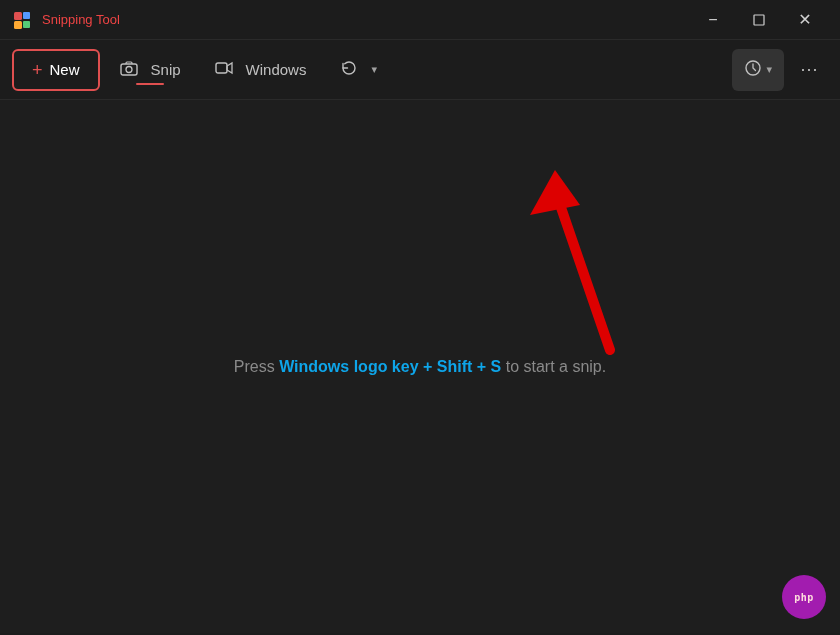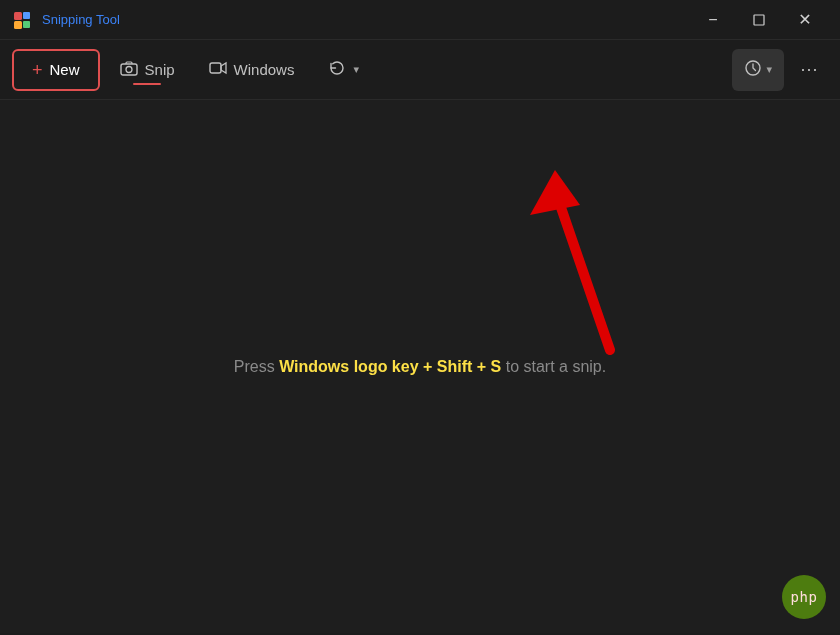--- a/index.html
+++ b/index.html
@@ -25,21 +25,21 @@
       border-bottom: 1px solid #2a2a2a;
     }
 
     .title-bar-icon {
       width: 20px;
       height: 20px;
     }
 
     .title-bar-title {
       font-size: 13px;
-      color: #3b82f6;
+      color: #ef4444;
       flex: 1;
     }
 
     .title-bar-controls {
       display: flex;
       gap: 0;
     }
 
     .title-btn {
       width: 46px;
@@ -84,21 +84,21 @@
     .btn-plus {
       color: #e05050;
       font-size: 18px;
       font-weight: 300;
       line-height: 1;
     }
 
     .btn-toolbar {
       display: flex;
       align-items: center;
-      gap: 7px;
+      gap: 13px;
       padding: 8px 14px;
       background: transparent;
       border: none;
       border-radius: 6px;
       color: #c0c0c0;
       font-size: 15px;
       cursor: pointer;
       font-family: 'Segoe UI', sans-serif;
       height: 42px;
       position: relative;
@@ -157,48 +157,48 @@
       position: relative;
     }
 
     .hint-text {
       font-size: 16px;
       color: #8a8a8a;
       text-align: center;
     }
 
     .hint-text strong {
-      color: #fde047;
+      color: #0ea5e9;
       font-weight: 600;
     }
 
     
     .arrow-container {
       position: absolute;
       top: 60px;
       left: 520px;
       width: 160px;
       height: 200px;
       pointer-events: none;
     }
 
     
     .php-badge {
       position: absolute;
       bottom: 14px;
       right: 14px;
-      background: #4d7c0f;
+      background: #a21caf;
       border-radius: 50%;
       width: 44px;
       height: 44px;
       display: flex;
       align-items: center;
       justify-content: center;
-      font-size: 14px;
-      font-weight: 400;
+      font-size: 10px;
+      font-weight: 700;
       color: #ffdddd;
       font-family: monospace;
       letter-spacing: 0.5px;
     }
 
     .chevron {
       font-size: 11px;
       color: #a0a0a0;
     }
   </style>

